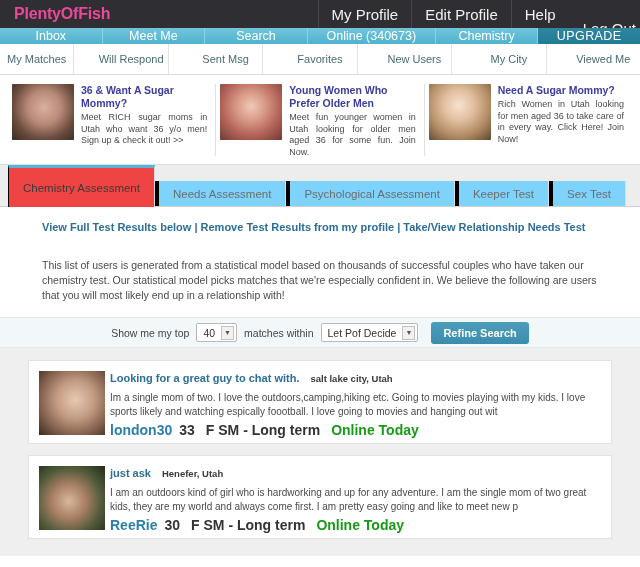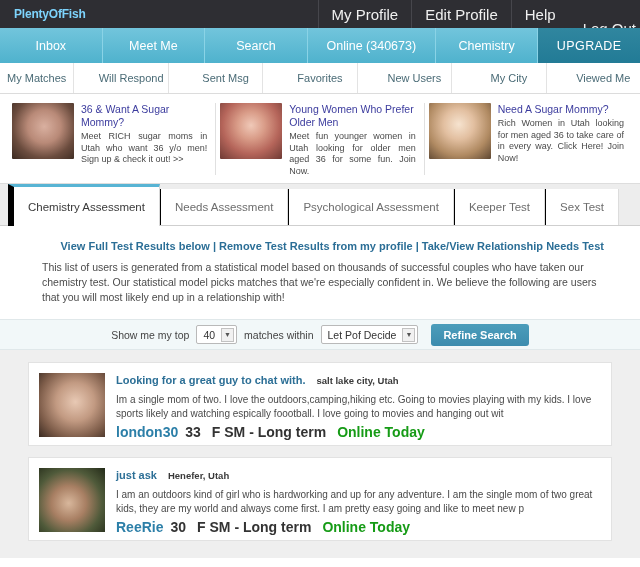--- a/index.html
+++ b/index.html
@@ -13,40 +13,40 @@
   
   .topbar {
     height: 28px;
     background: #2e2e33;
     display: flex;
     align-items: center;
     justify-content: space-between;
     padding-left: 14px;
   }
   .logo {
-    font-size: 12px;
+    font-size: 16px;
     font-weight: bold;
-    color: #7dd3fc;
+    color: #ec4899;
     letter-spacing: -0.2px;
   }
   .topnav { display: flex; height: 28px; align-items: stretch; }
   .topnav-item {
     display: flex; align-items: center;
     padding: 0 13px;
     font-size: 15px;
     color: #f0f0f0;
     border-left: 1px solid #46464c;
     cursor: pointer;
     white-space: nowrap;
   }
   .topnav-item:last-child { padding-right: 4px; margin-top: 28px; }
 
   
   .mainnav {
-    height: 35px;
+    height: 16px;
     display: flex;
     background: linear-gradient(to bottom, #72c5dc 0%, #4fb2cd 100%);
   }
   .mainnav-item {
     flex: 1;
     display: flex; align-items: center; justify-content: center;
     font-size: 12.5px;
     color: #ffffff;
     border-right: 1px solid #8ad3e6;
     cursor: pointer;
@@ -98,21 +98,21 @@
   .ad:last-child { border-right: none; }
   .ad-thumb {
     width: 62px; height: 56px;
     flex: 0 0 62px;
     border-radius: 1px;
     overflow: hidden;
   }
   .ad-body { flex: 1; min-width: 0; }
   .ad-title {
     font-size: 10.5px;
-    font-weight: normal;
+    font-weight: bold;
     color: #3c3c9e;
     line-height: 13px;
     margin-bottom: 2px;
     cursor: pointer;
   }
   .ad-text {
     font-size: 9px;
     color: #4a4a4a;
     line-height: 11.5px;
     text-align: justify;
@@ -121,52 +121,52 @@
   
   .tabstrip {
     display: flex;
     height: 42px;
     background: #ededed;
     border-bottom: 1px solid #cfcfcf;
     padding-left: 8px;
     align-items: flex-end;
   }
   .tab {
-    height: 36px;
+    height: 25px;
     display: flex; align-items: center; justify-content: center;
     padding: 0 14px;
     font-size: 11.5px;
     color: #6d6d6d;
-    background: #ffffff;
+    background: #7dd3fc;
     border-right: 1px solid #dcdcdc;
-    border-left: 1px solid #000000;
+    border-left: 4px solid #000000;
     cursor: pointer;
     white-space: nowrap;
   }
   .tab.active {
-    background: #ffffff;
+    background: #ef4444;
     color: #3a3a3a;
     border-top: 3px solid #58b4d4;
-    border-left: 6px solid #000000;
+    border-left: 1px solid #000000;
     border-right: 1px solid #d8d8d8;
     height: 42px;
     margin-bottom: -1px;
   }
 
   
   .intro {
     background: #ffffff;
     padding: 14px 36px 14px 42px;
   }
   .intro-links {
-    text-align: right;
+    text-align: left;
     font-size: 11px;
     font-weight: bold;
     color: #2b6e96;
-    margin-bottom: 8px;
+    margin-bottom: 25px;
   }
   .intro-links .lnk { cursor: pointer; }
   .intro-links .sep { color: #2b6e96; font-weight: bold; }
   .intro-text {
     font-size: 10.5px;
     color: #4b4b4b;
     line-height: 15px;
   }
 
   
@@ -216,21 +216,21 @@
   .results {
     background: #efefef;
     padding: 12px 28px;
     height: 208px;
   }
   .card {
     background: #ffffff;
     border: 1px solid #e2e2e2;
     display: flex;
     padding: 10px;
-    gap: 11px;
+    gap: 5px;
     margin-bottom: 11px;
     height: 84px;
   }
   .card-thumb {
     width: 66px; height: 64px;
     flex: 0 0 66px;
     overflow: hidden;
   }
   .card-body { flex: 1; min-width: 0; padding-top: 1px; }
   .card-head {

